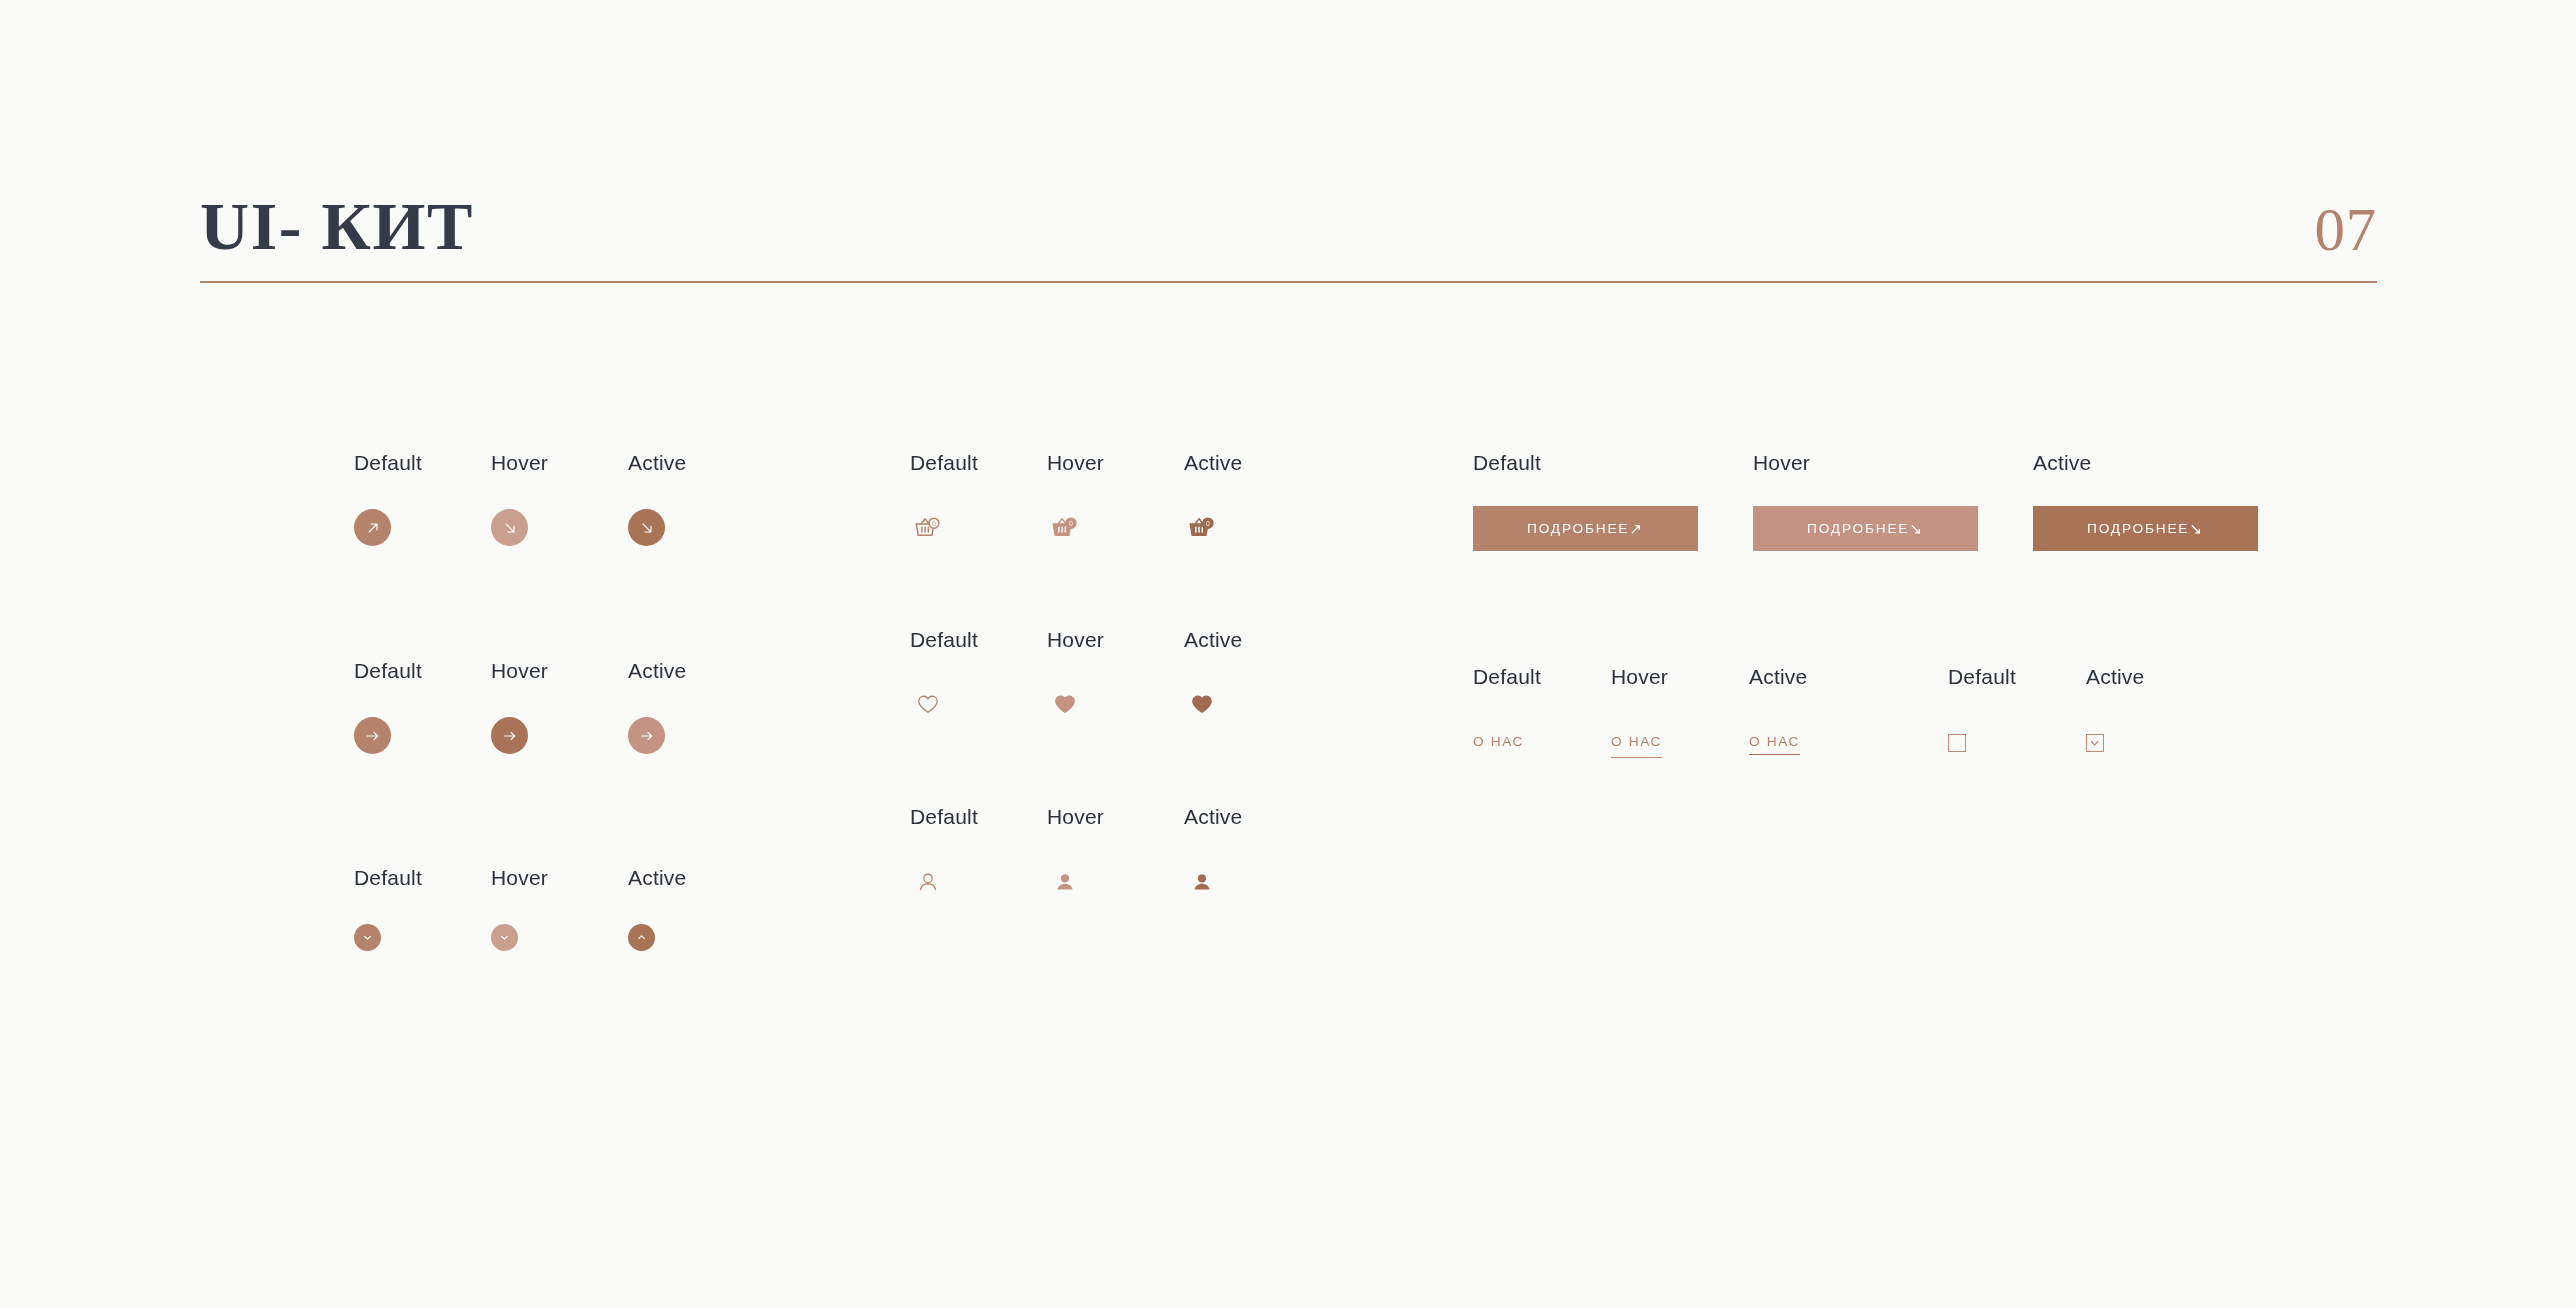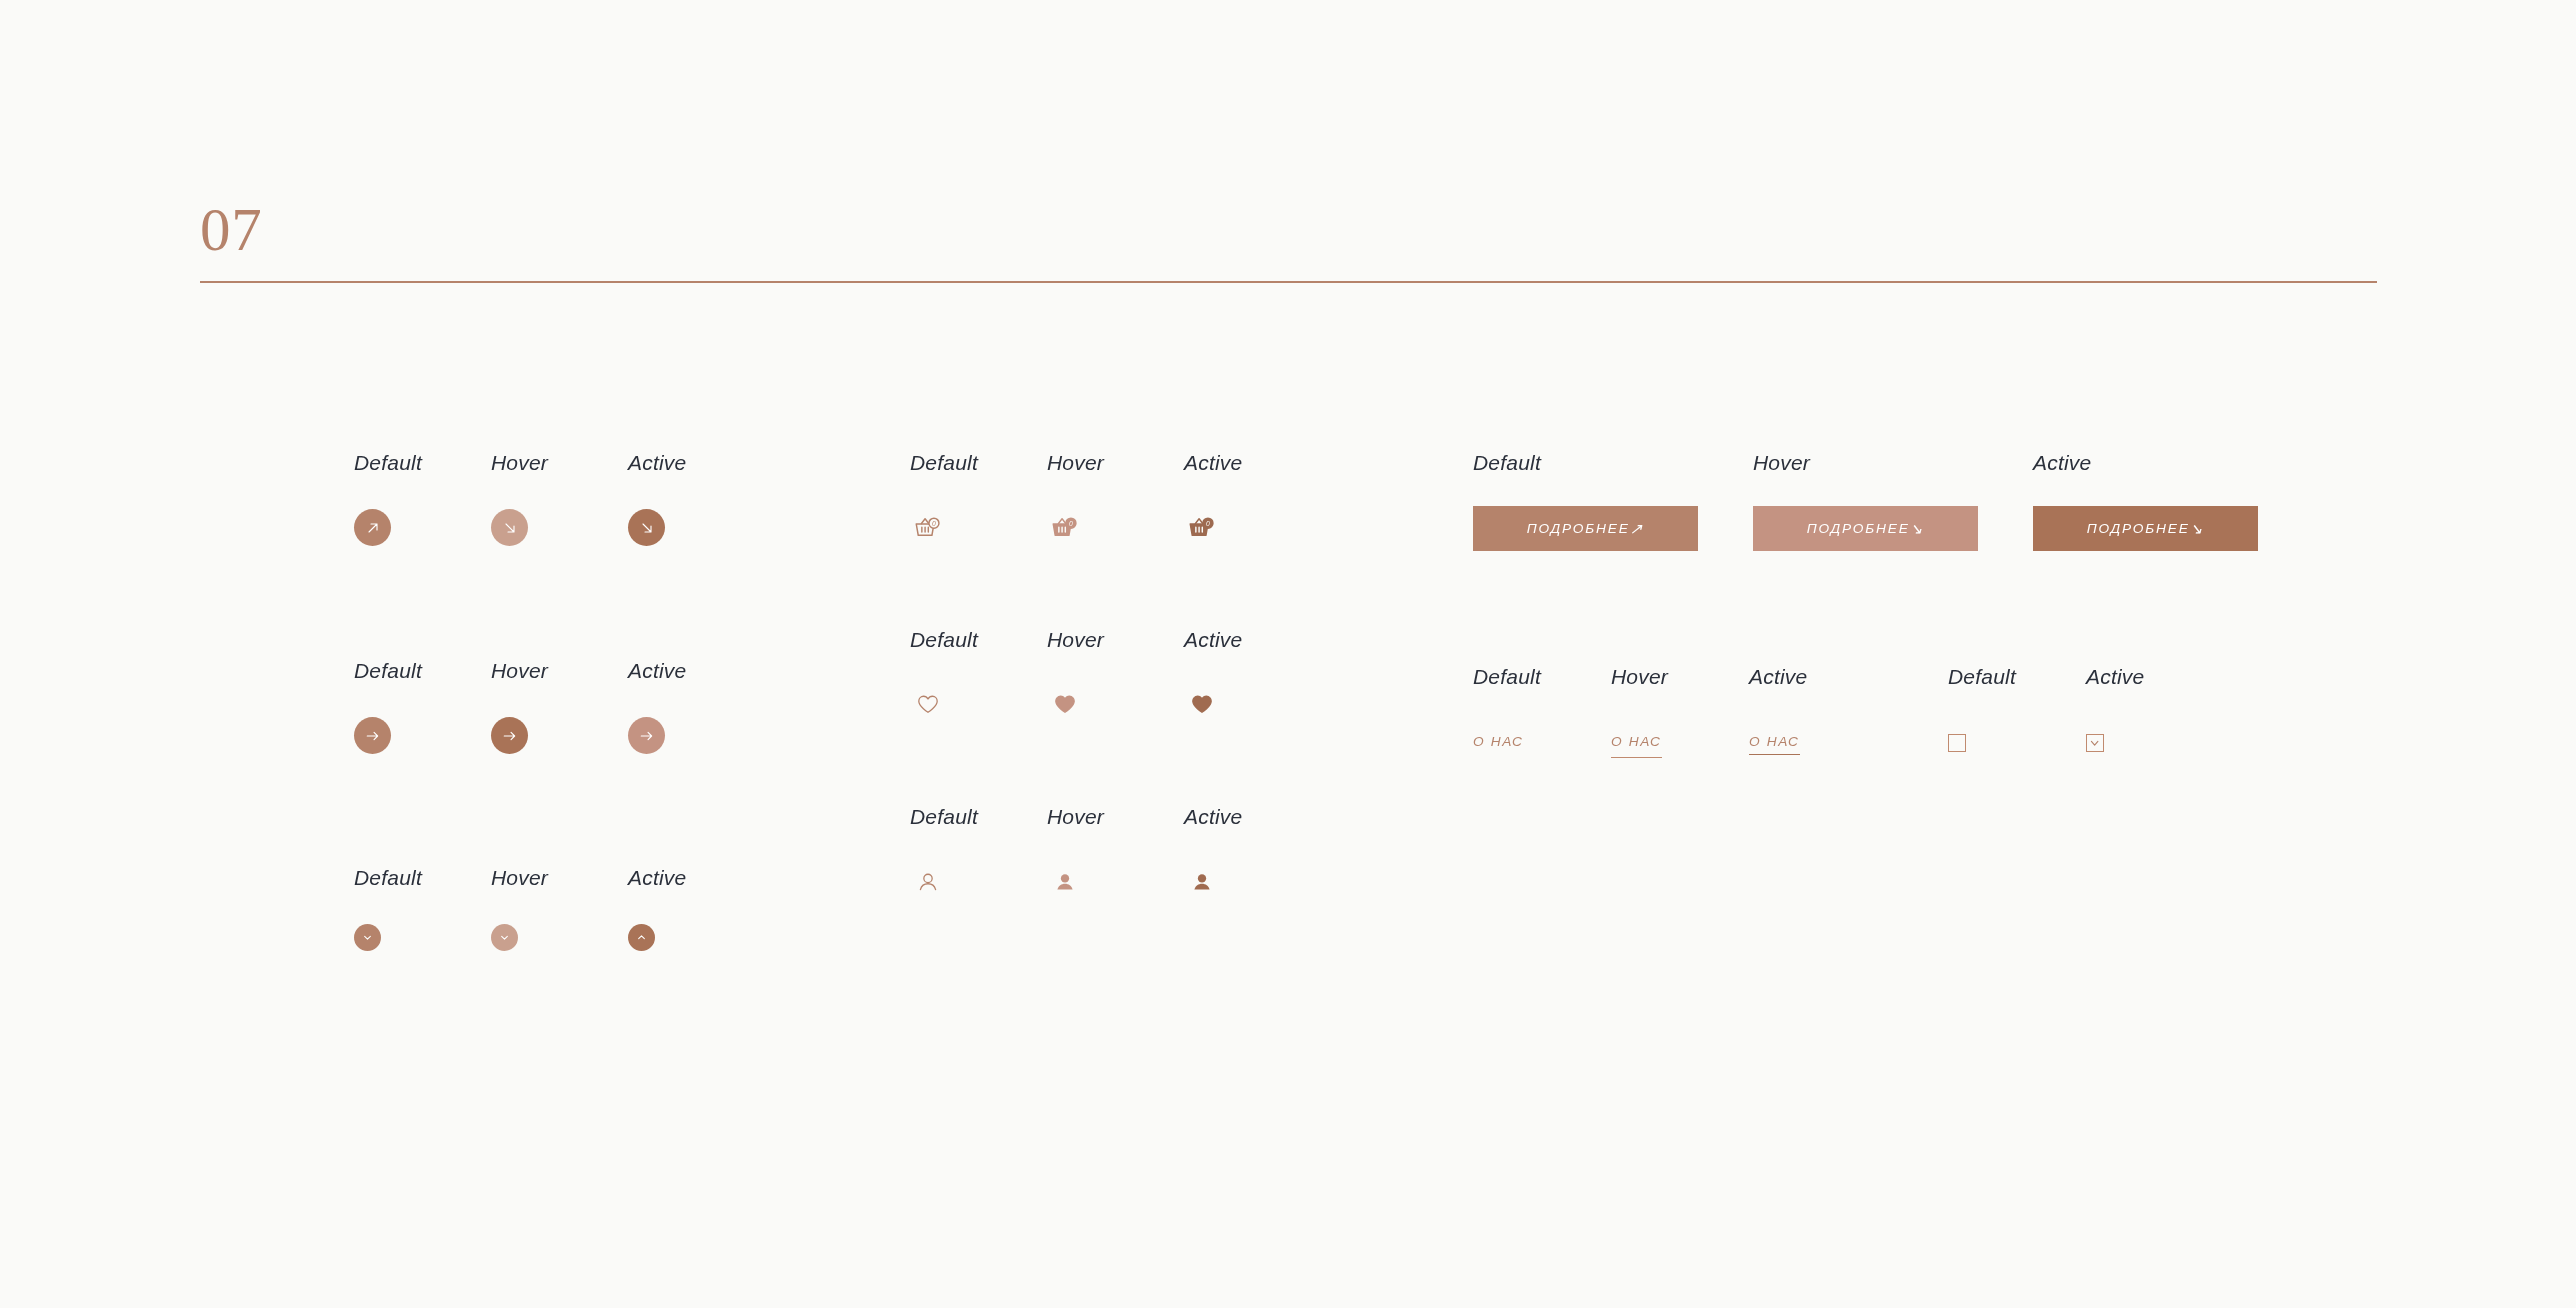--- a/index.html
+++ b/index.html
@@ -62,21 +62,21 @@
   }
   .col {
     position: absolute;
     top: 0;
   }
   .col-a { left: 354px; }
   .col-b { left: 910px; }
   .col-c { left: 1473px; }
 
   
-  .state-block { position: absolute; font-style: italic; }
+  .state-block { position: absolute; }
   .state-labels {
     display: flex;
   }
   .state-label {
     font-size: 21px;
     color: #2B303B;
     font-weight: 400;
     letter-spacing: 0.2px;
     white-space: nowrap;
   }
@@ -178,20 +178,21 @@
 
   
   .lbl-gap-lg { margin-bottom: 34px; }
   .lbl-gap-sm { margin-bottom: 35px; }
 </style>
 </head>
 <body>
 
 <div class="header">
   <div class="header-row">
+    <div class="page-title">UI- КИТ</div>
     <div class="page-number">07</div>
   </div>
   <div class="header-rule"></div>
 </div>
 
 <div class="board">
 
   <div class="col col-a colA">
 
     <div class="state-block" style="top:0px;left:0;">

